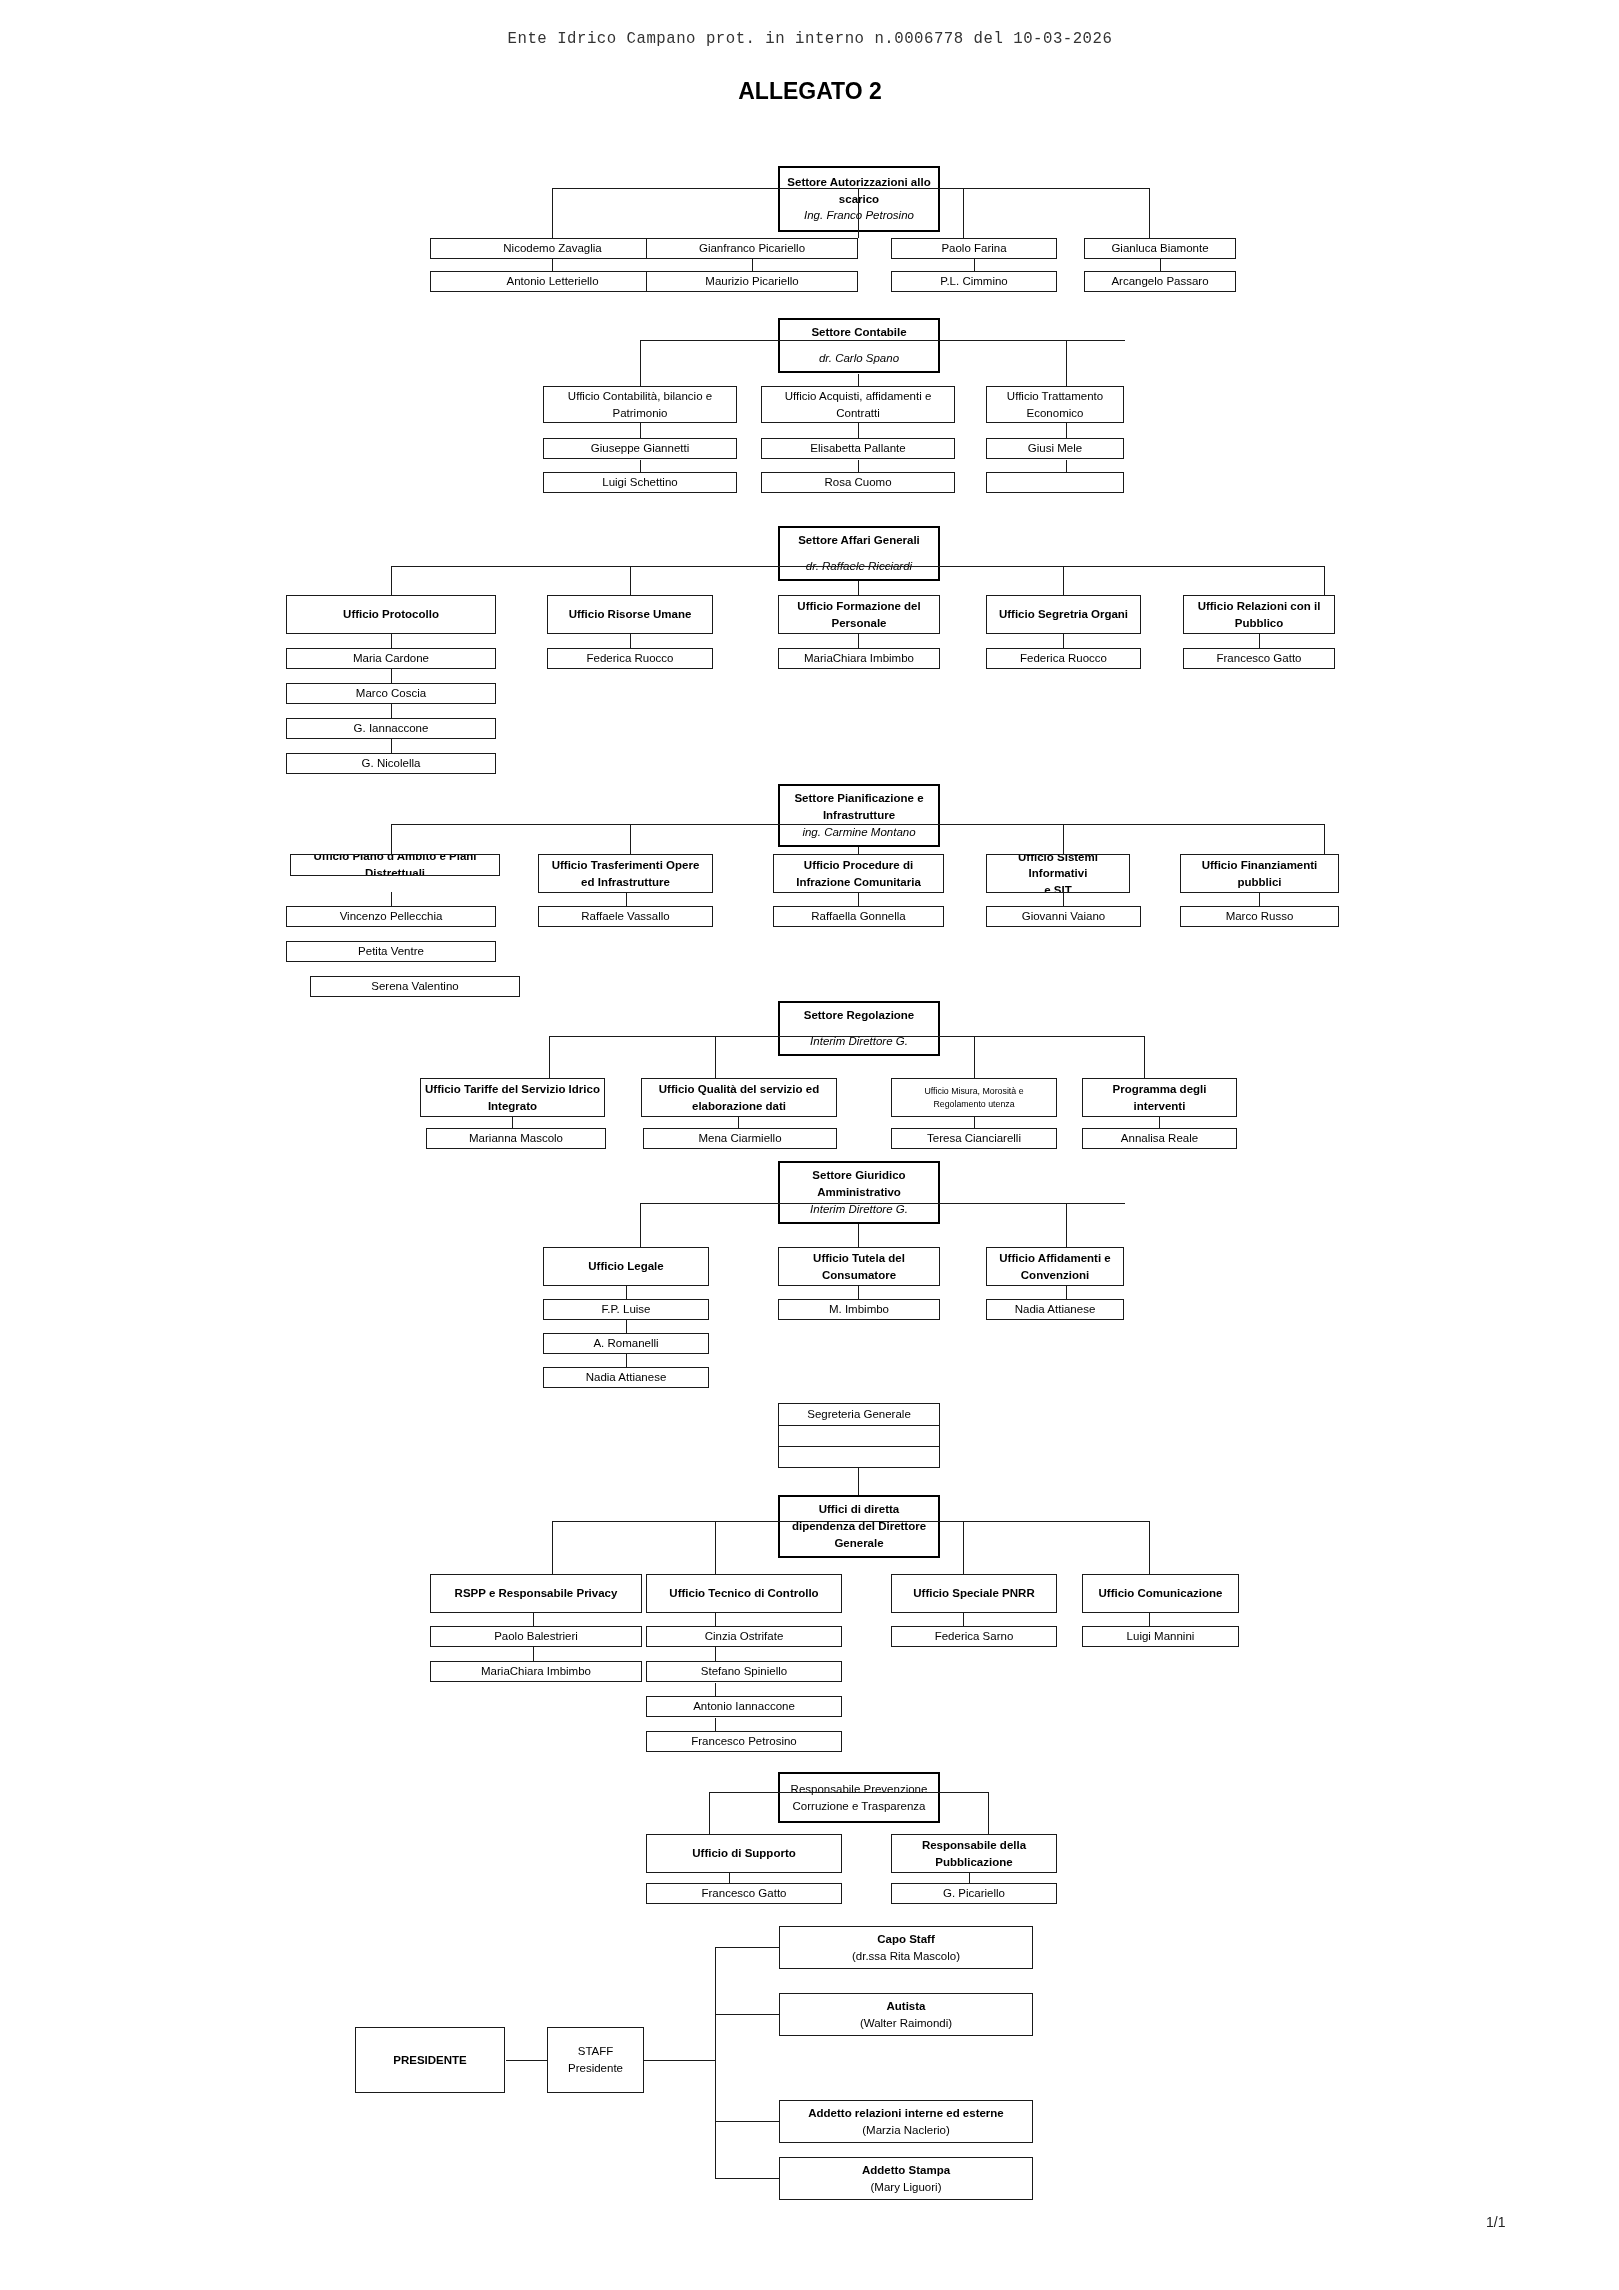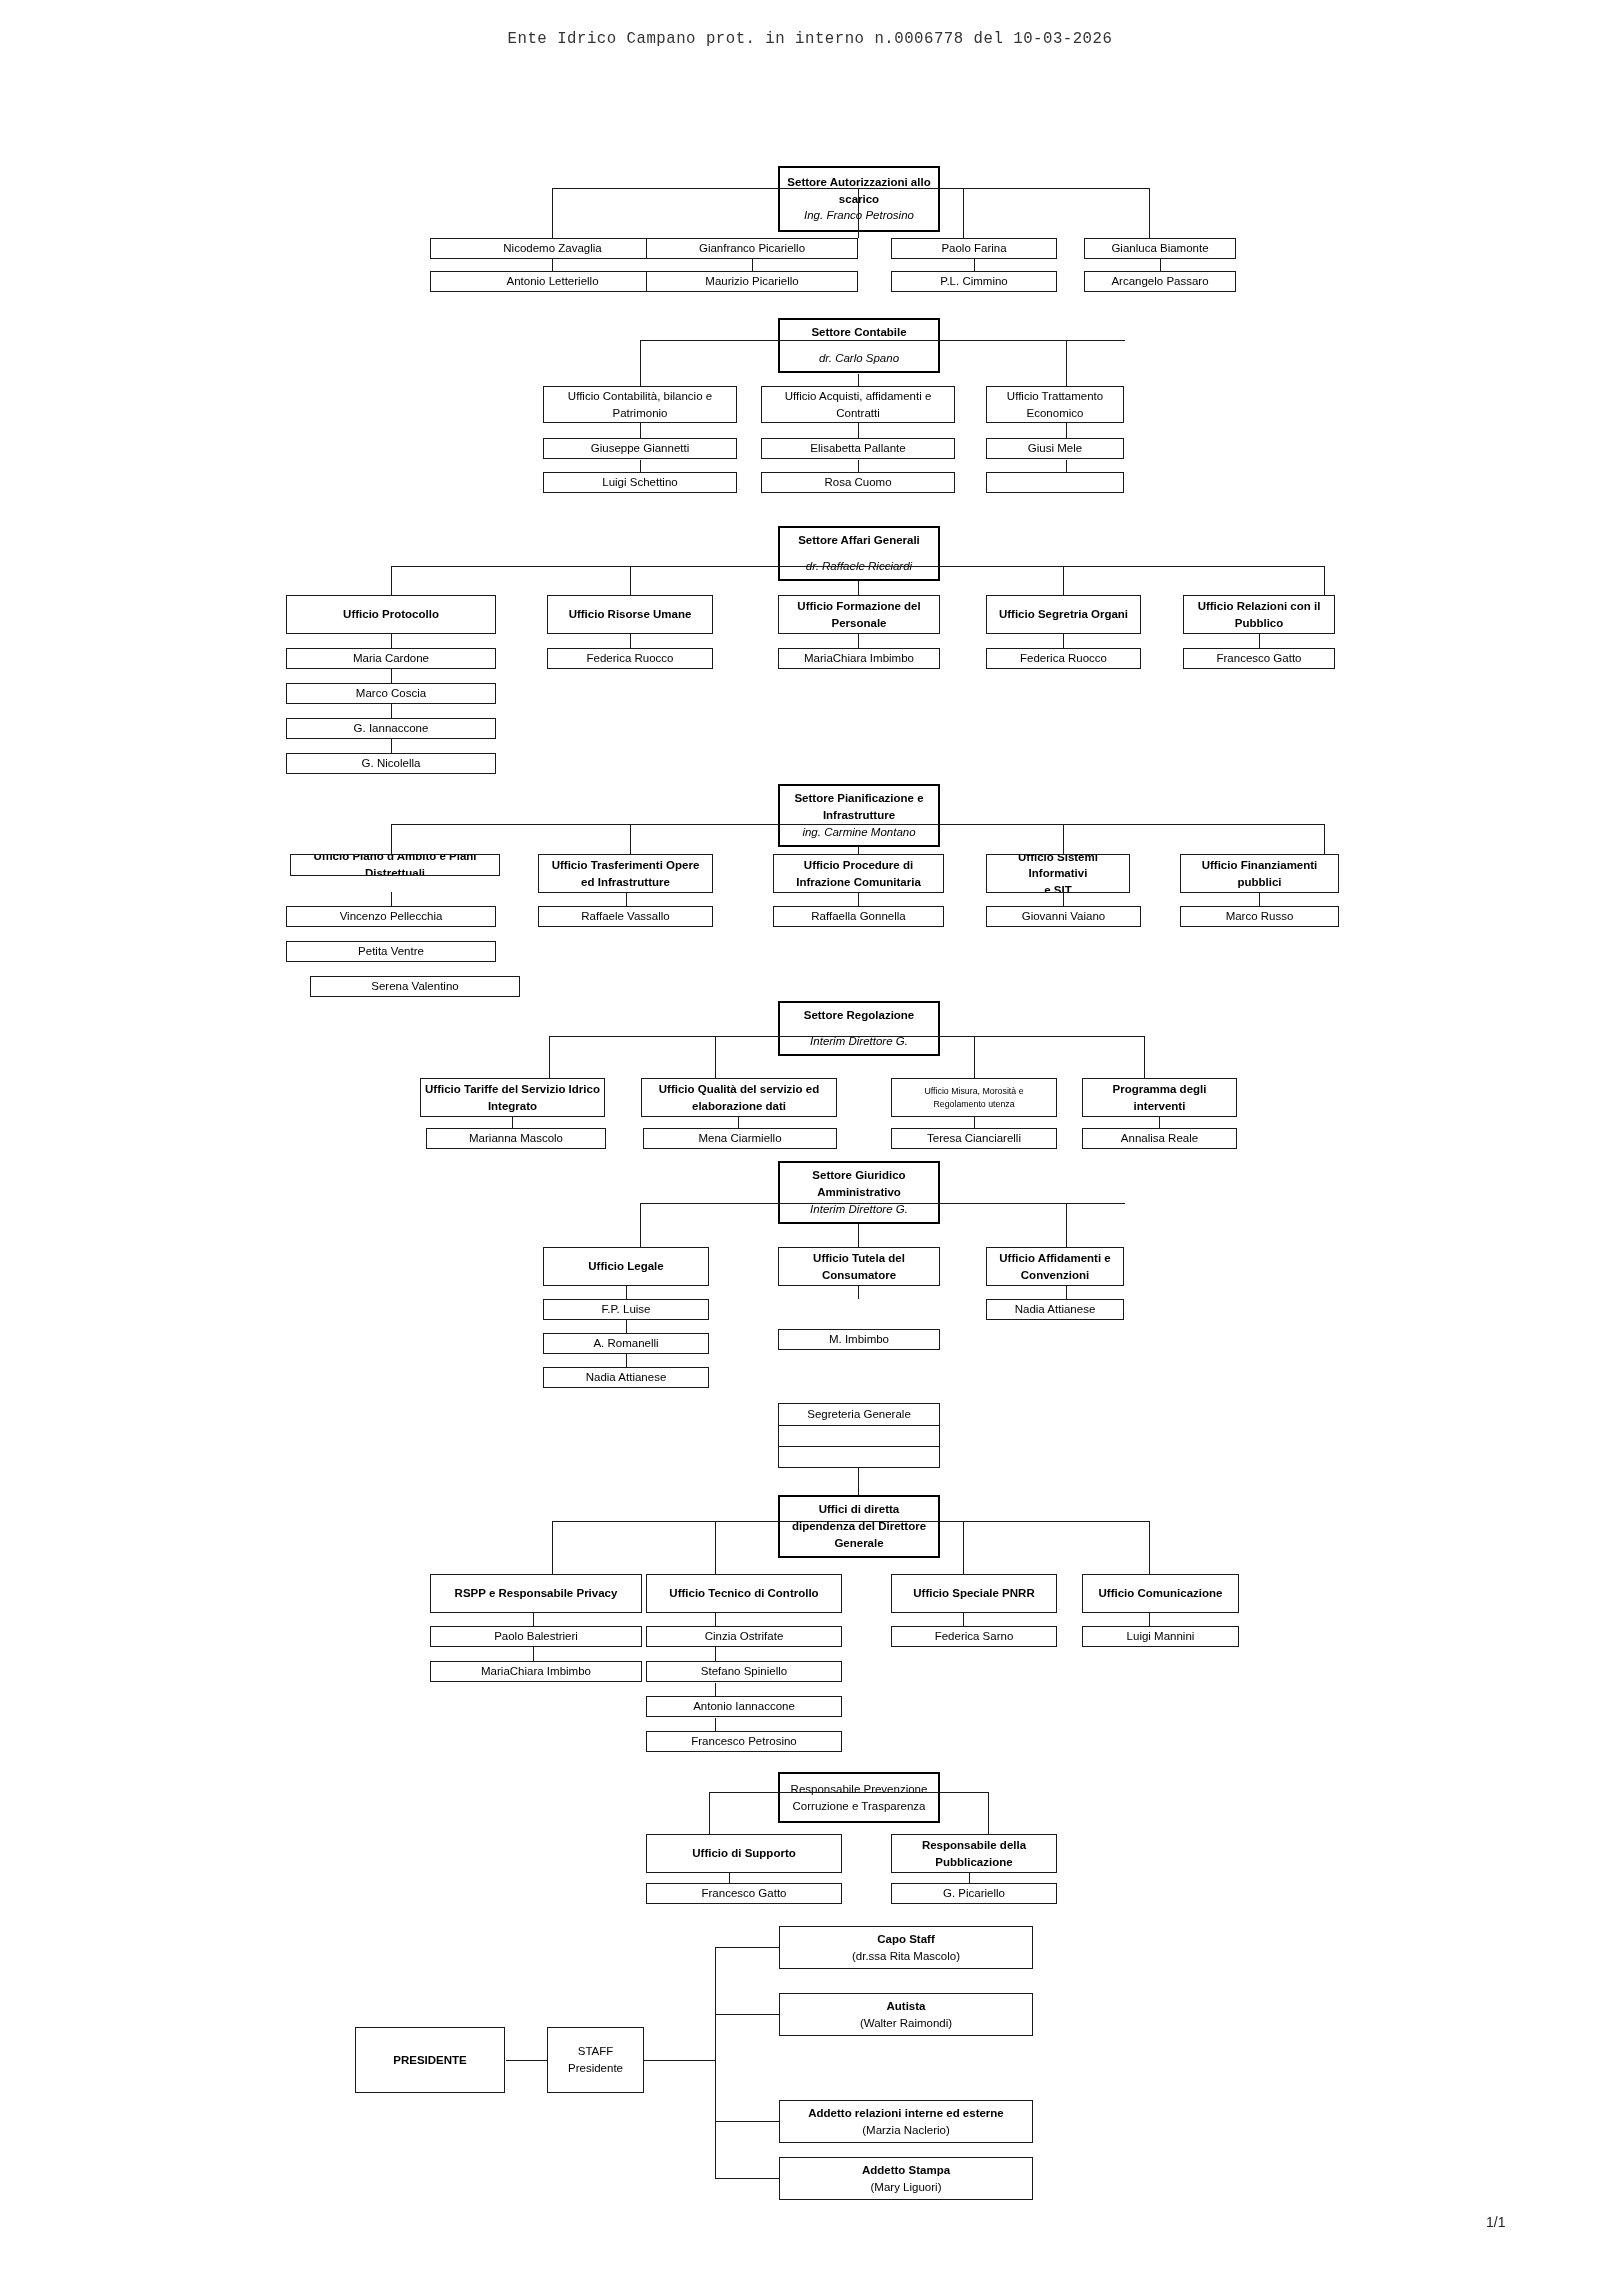--- a/index.html
+++ b/index.html
@@ -64,20 +64,21 @@
     font-size: 11.5px;
   }
   .segbox .row + .row { border-top: 0.9px solid #1a1a1a; }
 </style>
 </head>
 <body>
 
 <div id="page">
 
   <div class="prot">Ente Idrico Campano prot. in interno n.0006778 del 10-03-2026</div>
+  <div class="allegato">ALLEGATO 2</div>
 
   <div class="node head" style="left:778px; top:166px; width:162px; height:66px;">
     <div>Settore Autorizzazioni allo</div>
     <div>scarico</div>
     <div class="it">Ing. Franco Petrosino</div>
   </div>
   <div class="h" style="left:552px; top:188px; width:597px;"></div>
   <div class="v" style="left:552px; top:188px; height:50px;"></div>
   <div class="v" style="left:858px; top:188px; height:50px;"></div>
   <div class="v" style="left:963px; top:188px; height:50px;"></div>
@@ -360,21 +361,21 @@
   <div class="v" style="left:626px; top:1354px; height:13px;"></div>
   <div class="node" style="left:543px; top:1367px; width:166px; height:21px;">
       <span>Nadia Attianese</span>
     </div>
 
   <div class="node bold" style="left:778px; top:1247px; width:162px; height:39px;">
     <div>Ufficio Tutela del</div>
     <div>Consumatore</div>
   </div>
   <div class="v" style="left:858px; top:1286px; height:13px;"></div>
-  <div class="node" style="left:778px; top:1299px; width:162px; height:21px;margin-top:30px;">
+  <div class="node" style="left:778px; top:1299px; width:162px; height:21px;">
       <span>M. Imbimbo</span>
     </div>
 
   <div class="node bold" style="left:986px; top:1247px; width:138px; height:39px;">
     <div>Ufficio Affidamenti e</div>
     <div>Convenzioni</div>
   </div>
   <div class="v" style="left:1066px; top:1286px; height:13px;"></div>
   <div class="node" style="left:986px; top:1299px; width:138px; height:21px;">
       <span>Nadia Attianese</span>

